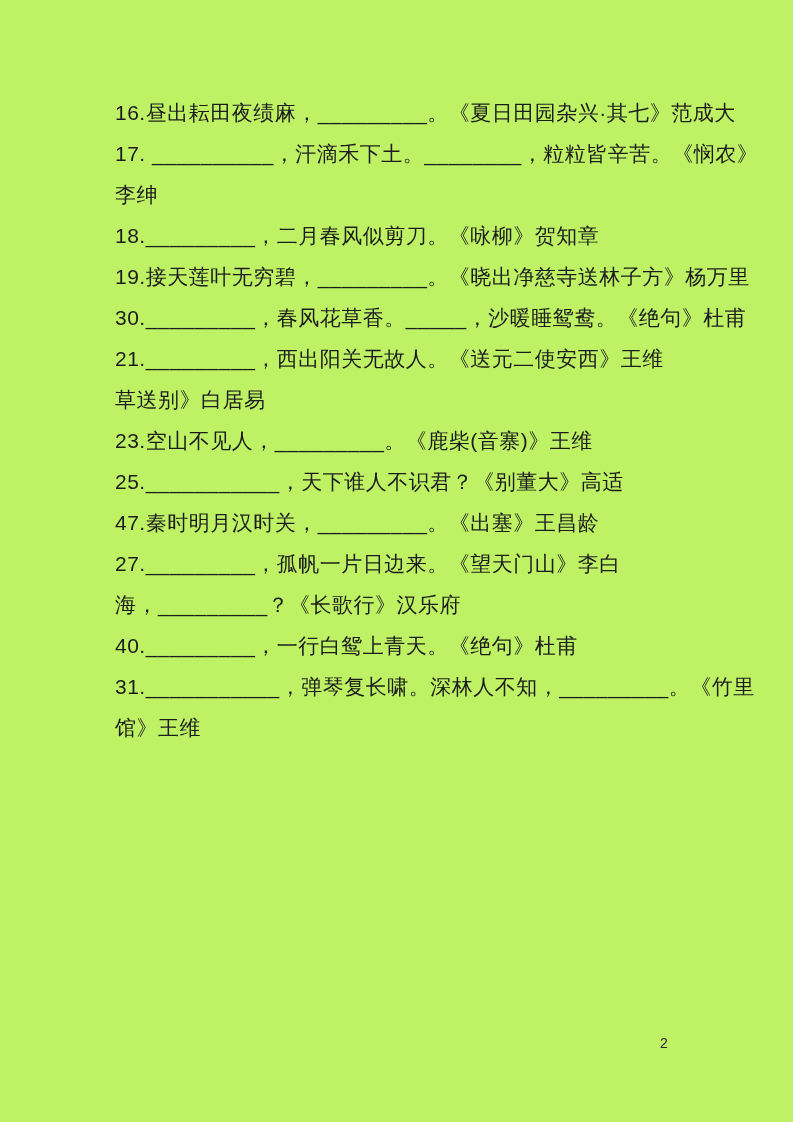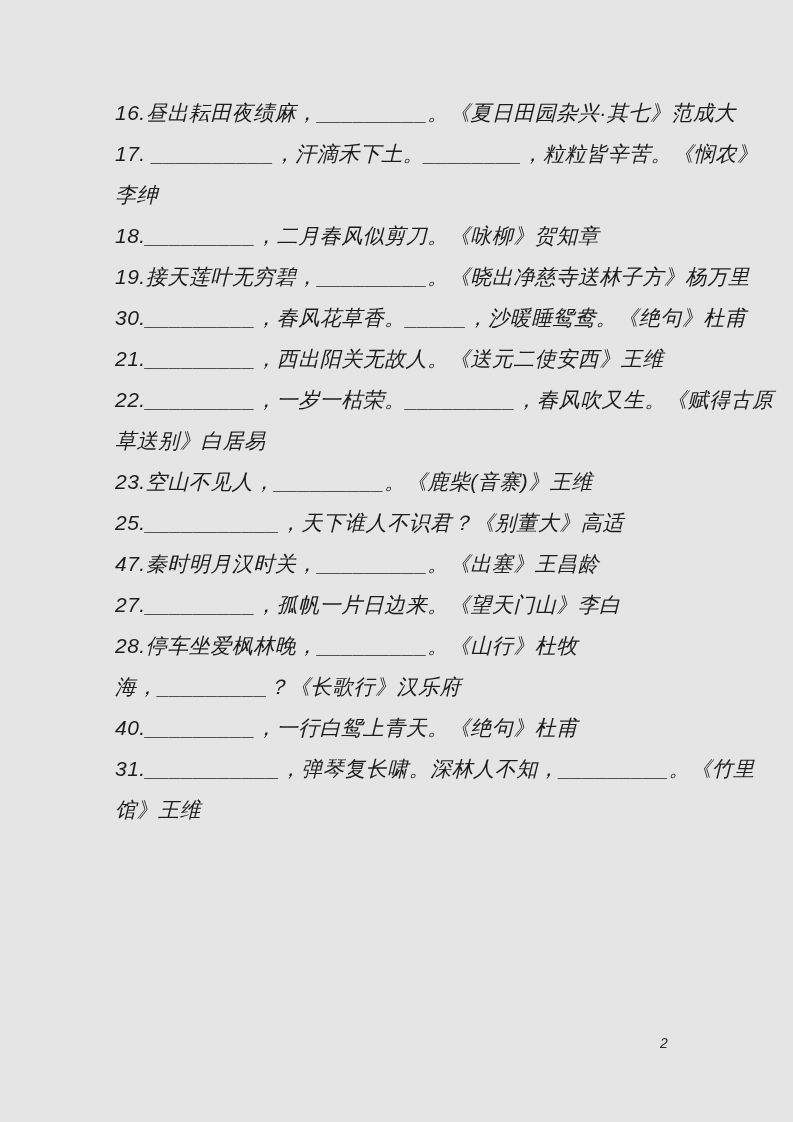--- a/index.html
+++ b/index.html
@@ -10,22 +10,21 @@
   body {
     width: 793px;
     height: 1122px;
     position: relative;
     font-family: "Liberation Sans", "DejaVu Sans", sans-serif;
     overflow: hidden;
   }
   .page {
     position: absolute;
     inset: 0;
-    background: #e5e5e5;
-    font-style: italic;
+    background: #bef264;
   }
   .content {
     position: absolute;
     left: 115px;
     top: 92px;
     width: 580px;
     font-size: 21px;
     line-height: 41px;
     color: #1c1c1c;
     letter-spacing: 0.5px;
@@ -60,27 +59,25 @@
 <div class="page">
 
   <div class="content">
     <p>16.昼出耘田夜绩麻，_________。《夏日田园杂兴·其七》范成大</p>
     <p>17. __________，汗滴禾下土。________，粒粒皆辛苦。《悯农》</p>
     <p>李绅</p>
     <p>18._________，二月春风似剪刀。《咏柳》贺知章</p>
     <p>19.接天莲叶无穷碧，_________。《晓出净慈寺送林子方》杨万里</p>
     <p>30._________，春风花草香。_____，沙暖睡鸳鸯。《绝句》杜甫</p>
     <p>21._________，西出阳关无故人。《送元二使安西》王维</p>
-    <p>22._________，一岁一枯荣。_________，春风吹又生。《赋得古原</p>
     <p>草送别》白居易</p>
     <p>23.空山不见人，_________。《鹿柴(音寨)》王维</p>
     <p>25.___________，天下谁人不识君？《别董大》高适</p>
     <p>47.秦时明月汉时关，_________。《出塞》王昌龄</p>
     <p>27._________，孤帆一片日边来。《望天门山》李白</p>
-    <p>28.停车坐爱枫林晚，_________。《山行》杜牧</p>
     <p>海，_________？《长歌行》汉乐府</p>
     <p>40._________，一行白鸳上青天。《绝句》杜甫</p>
     <p>31.___________，弹琴复长啸。深林人不知，_________。《竹里</p>
     <p>馆》王维</p>
   </div>
 
   <div class="page-number">2</div>
 
   <div class="footer">需更多资料加V：zuiyi86</div>
 

